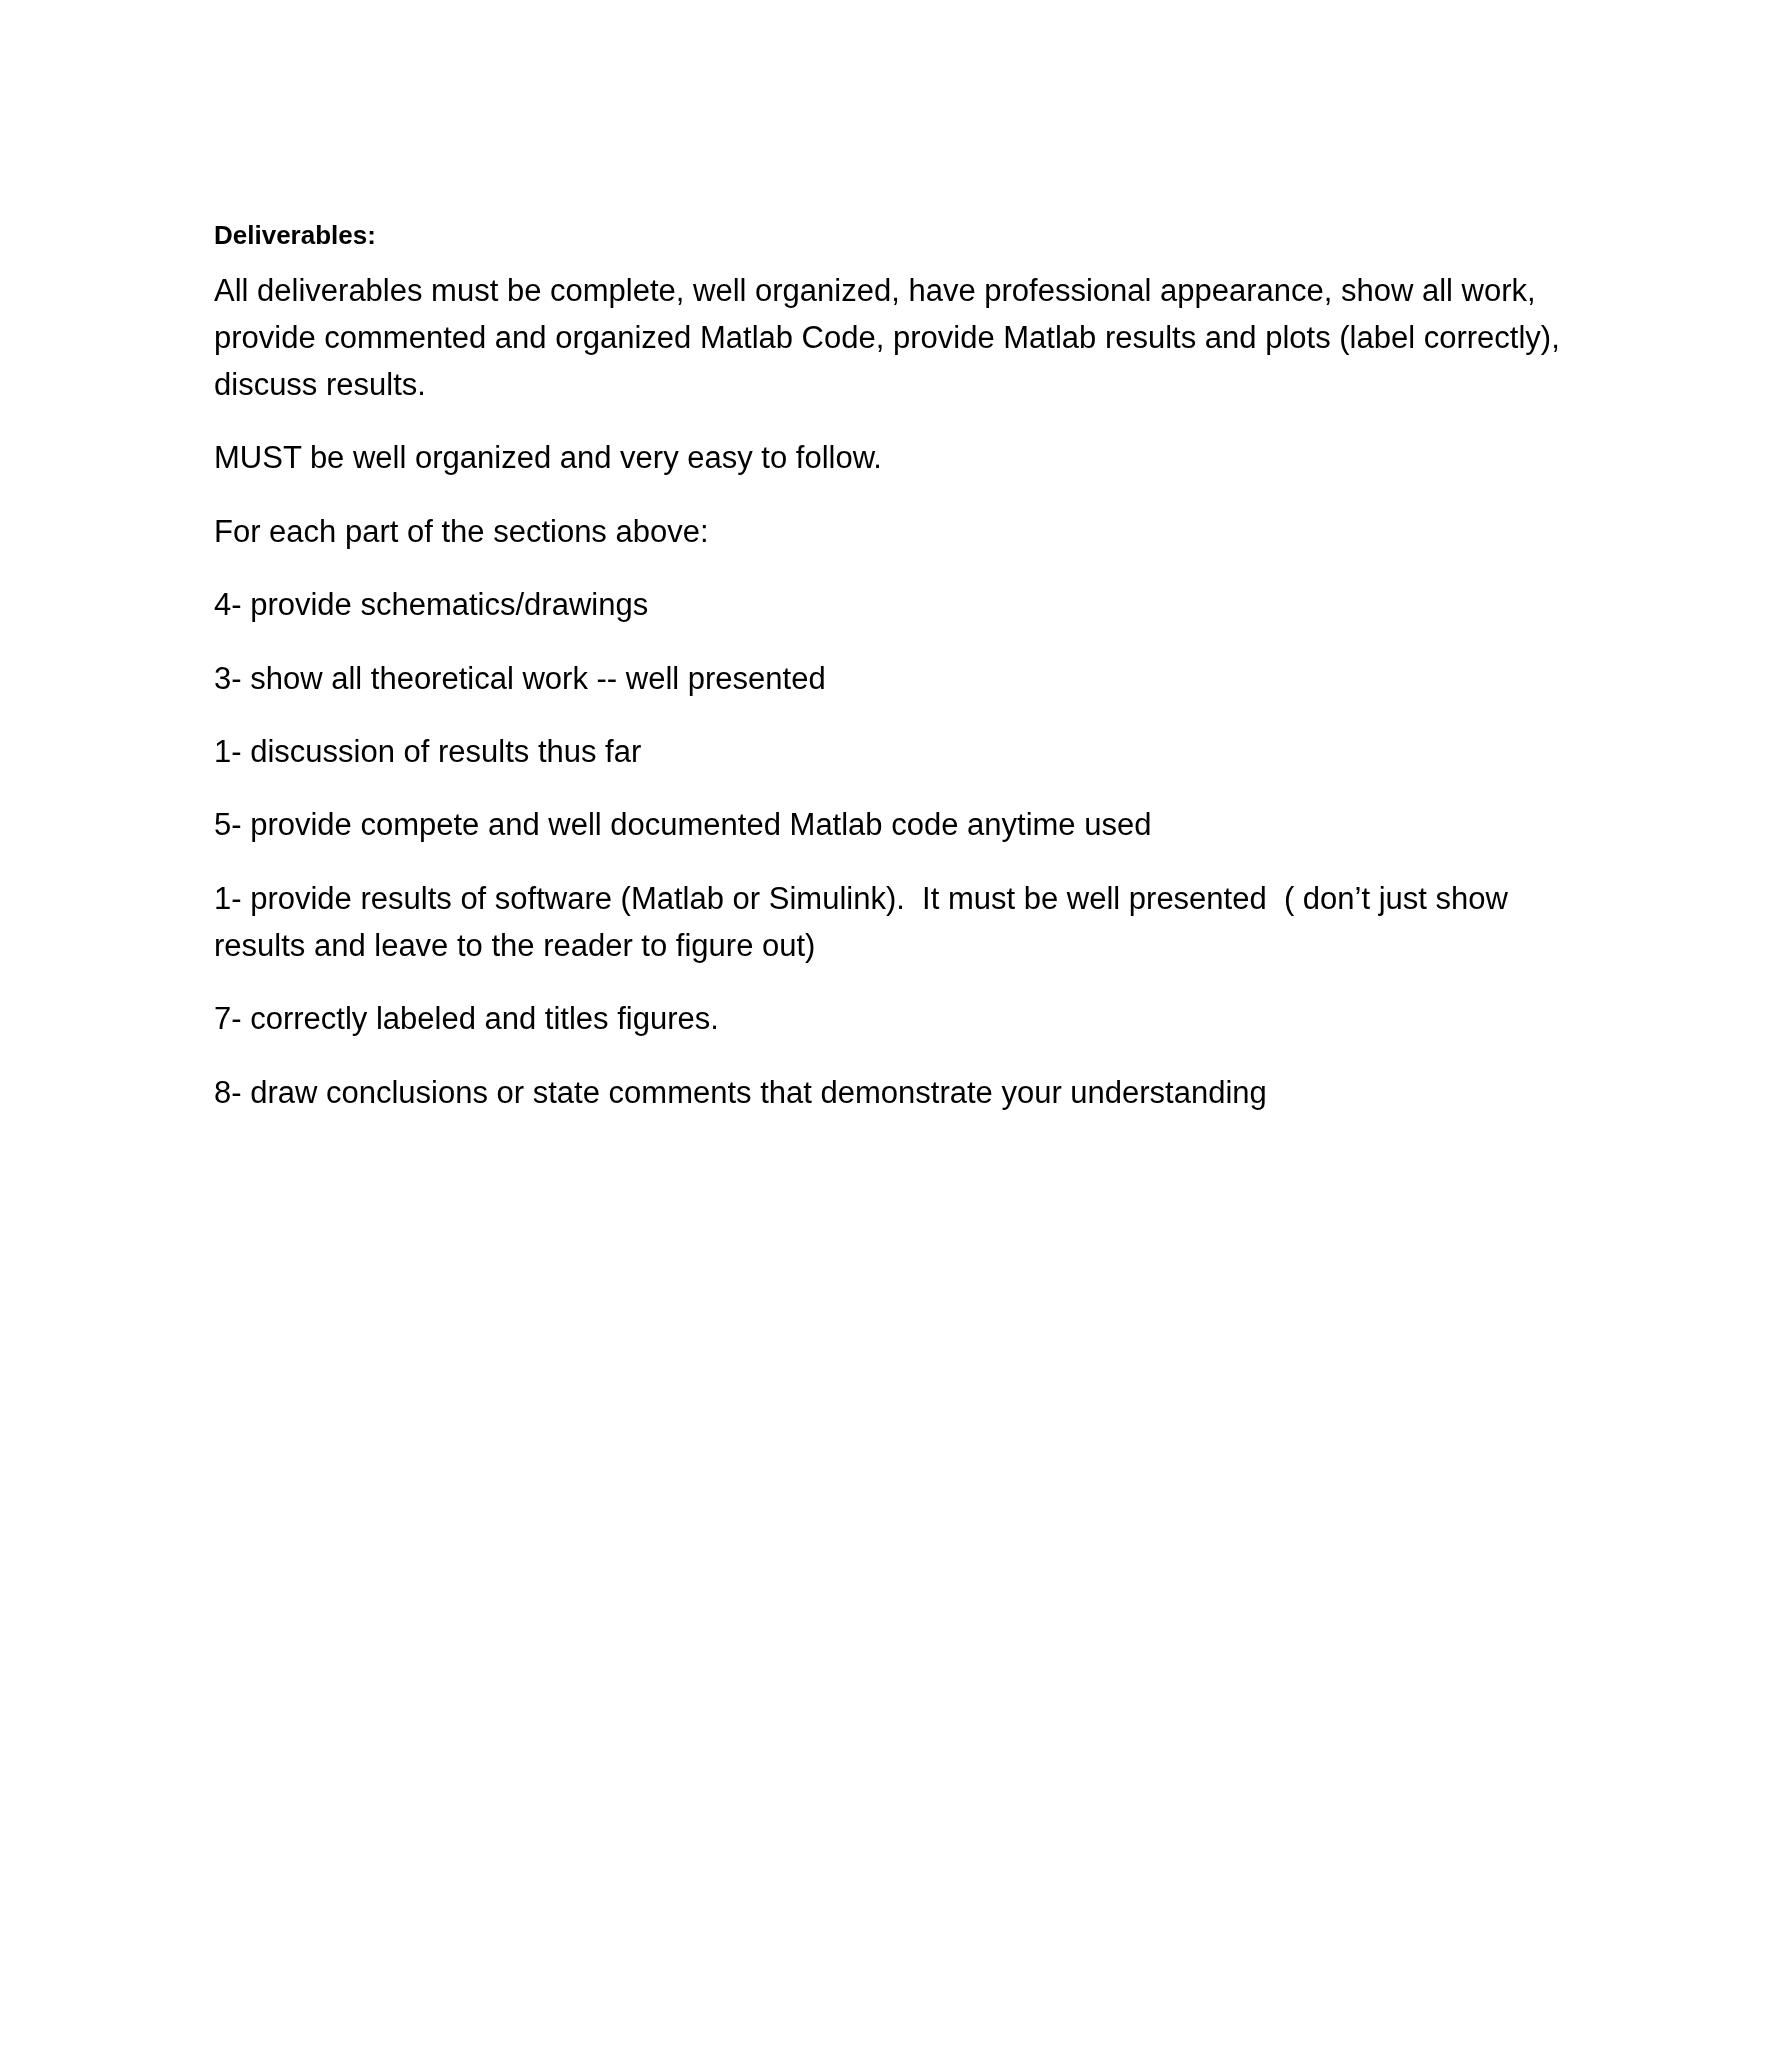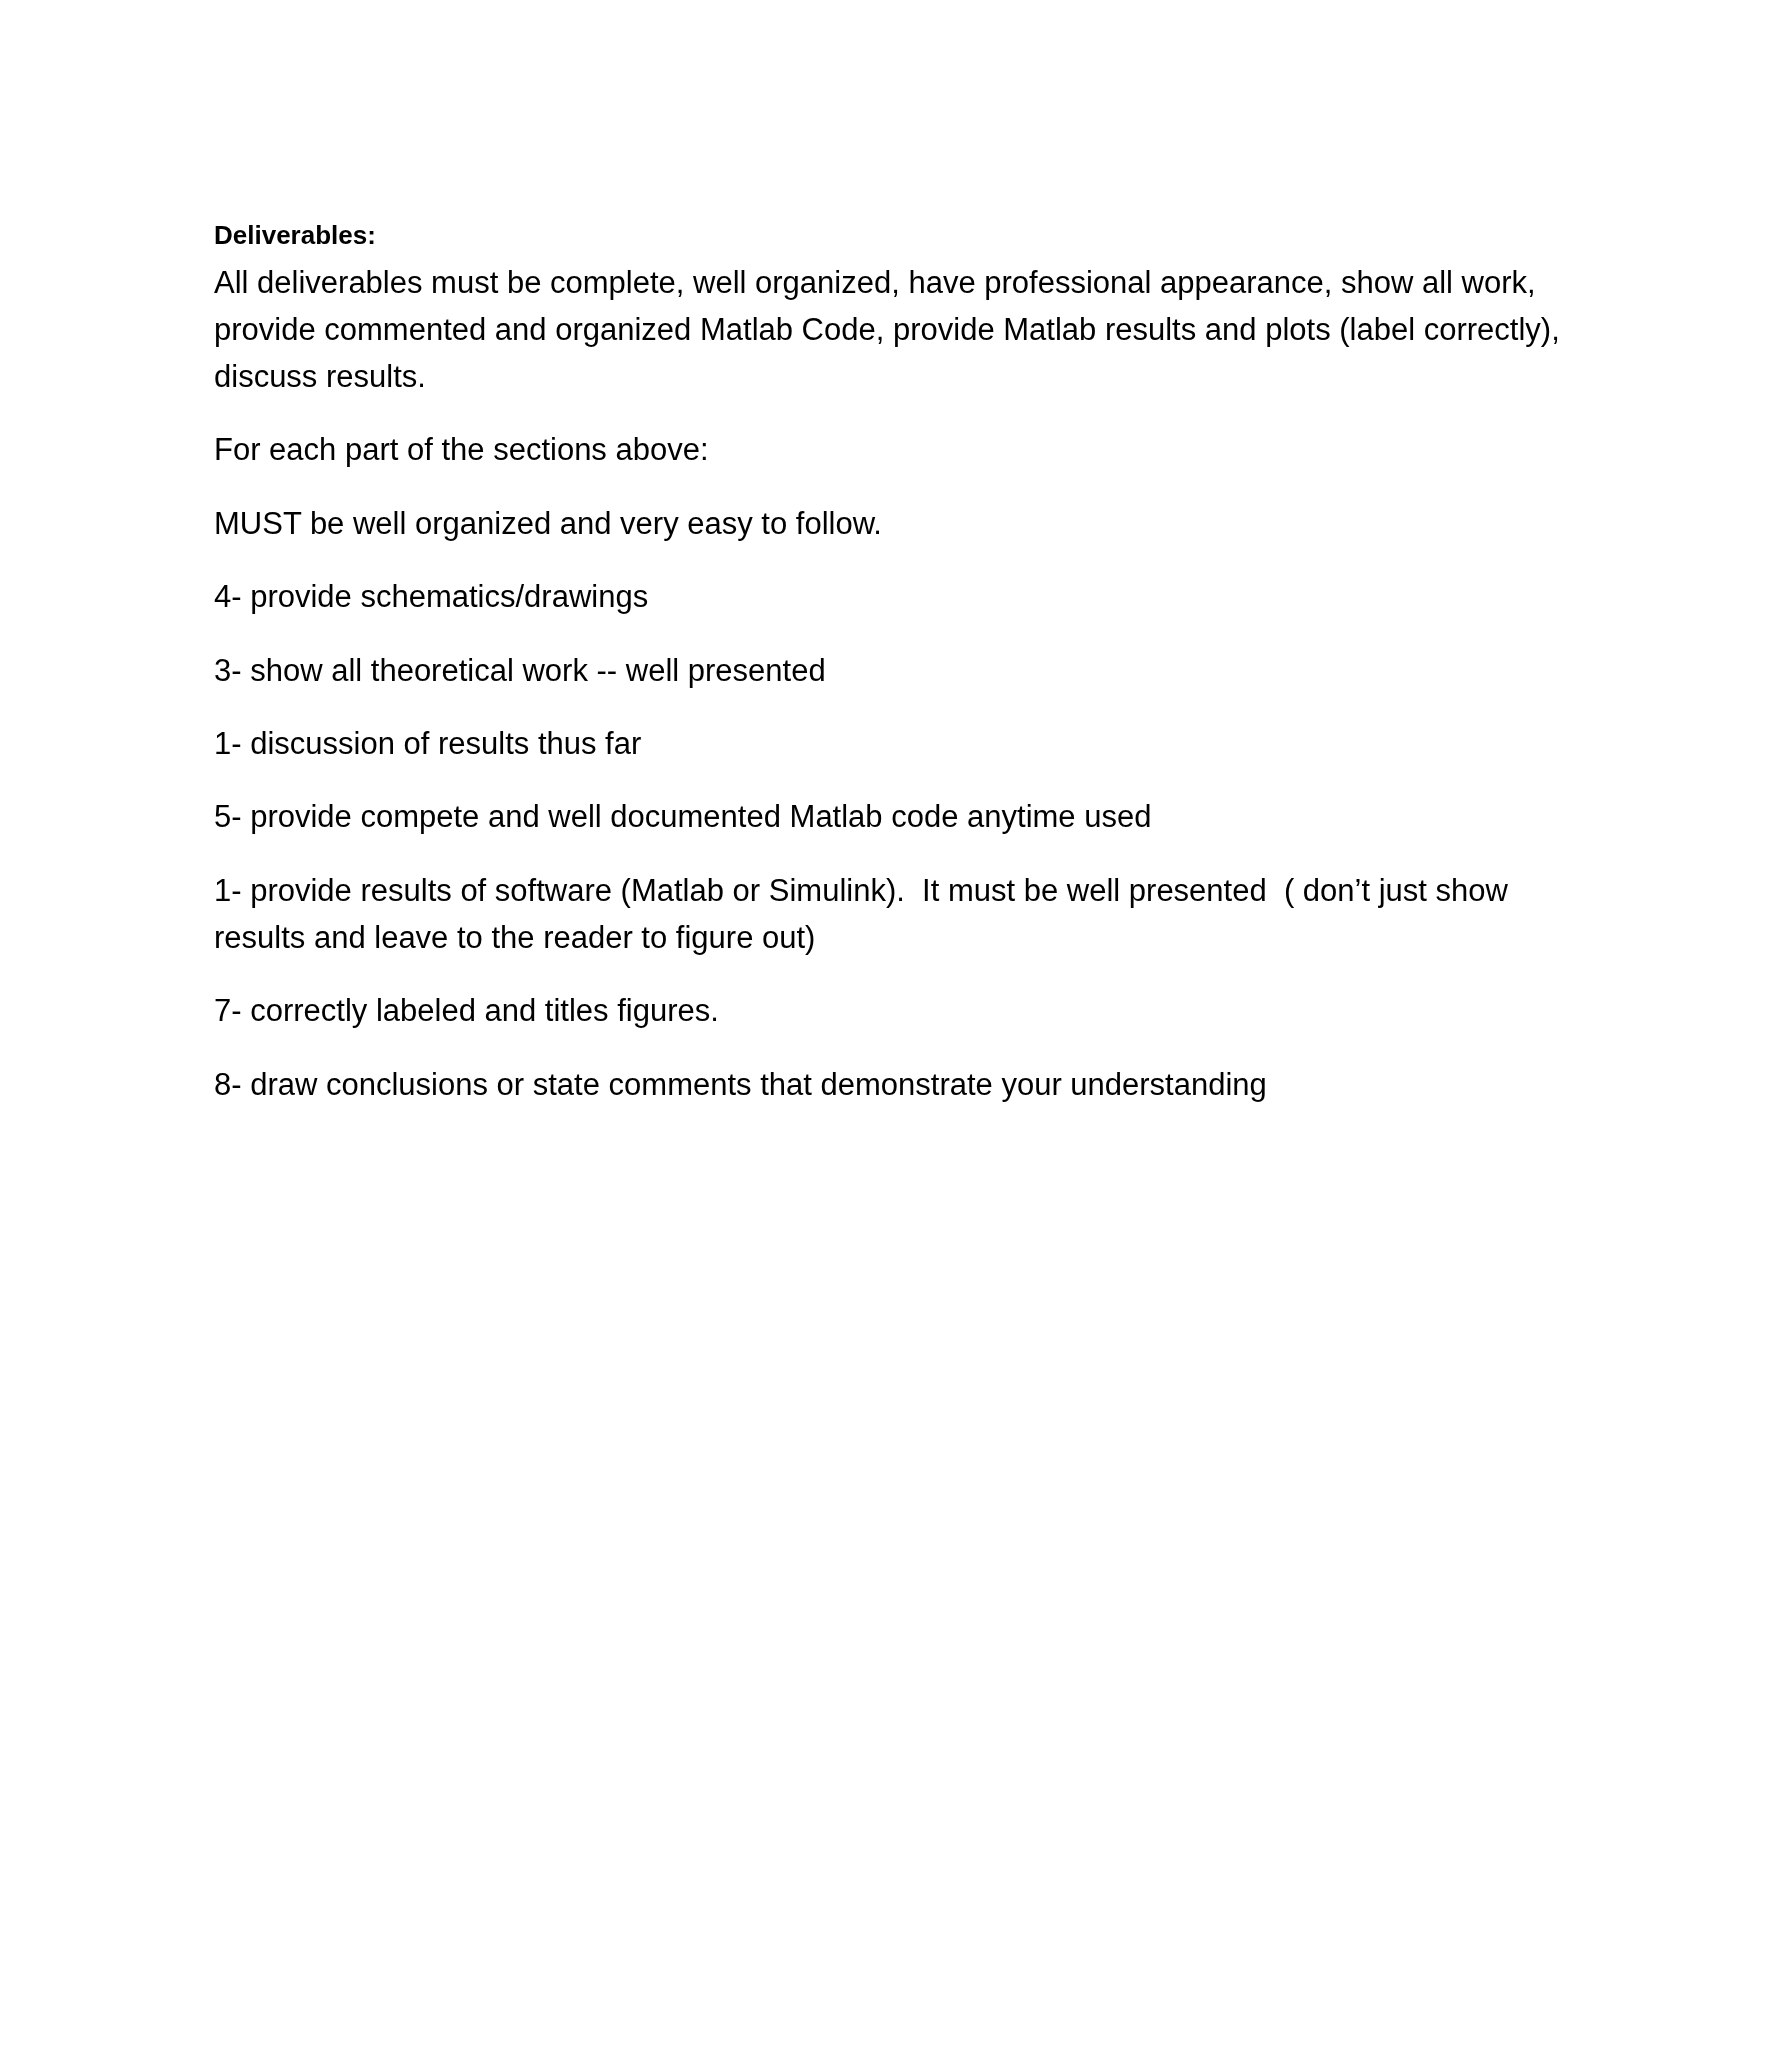--- a/index.html
+++ b/index.html
@@ -28,34 +28,34 @@
     white-space: pre-wrap;
   }
   .doc-paragraph {
     margin: 0 0 26.4px 0;
     font-size: 31px;
     line-height: 47px;
     font-weight: 400;
     white-space: pre-wrap;
   }
   .doc-paragraph.first {
-    margin-top: 0;
+    margin-top: 8px;
   }
 </style>
 </head>
 <body>
 
 <div class="page">
   <p class="doc-heading">Deliverables:</p>
 
   <p class="doc-paragraph first">All deliverables must be complete, well organized, have professional appearance, show all work, provide commented and organized Matlab Code, provide Matlab results and plots (label correctly), discuss results.</p>
 
+  <p class="doc-paragraph">MUST be well organized and very easy to follow.</p>
+
   <p class="doc-paragraph">For each part of the sections above:</p>
-
-  <p class="doc-paragraph">MUST be well organized and very easy to follow.</p>
 
 
   <p class="doc-paragraph">4- provide schematics/drawings</p>
 
   <p class="doc-paragraph">3- show all theoretical work -- well presented</p>
 
   <p class="doc-paragraph">1- discussion of results thus far</p>
 
   <p class="doc-paragraph">5- provide compete and well documented Matlab code anytime used</p>
 

